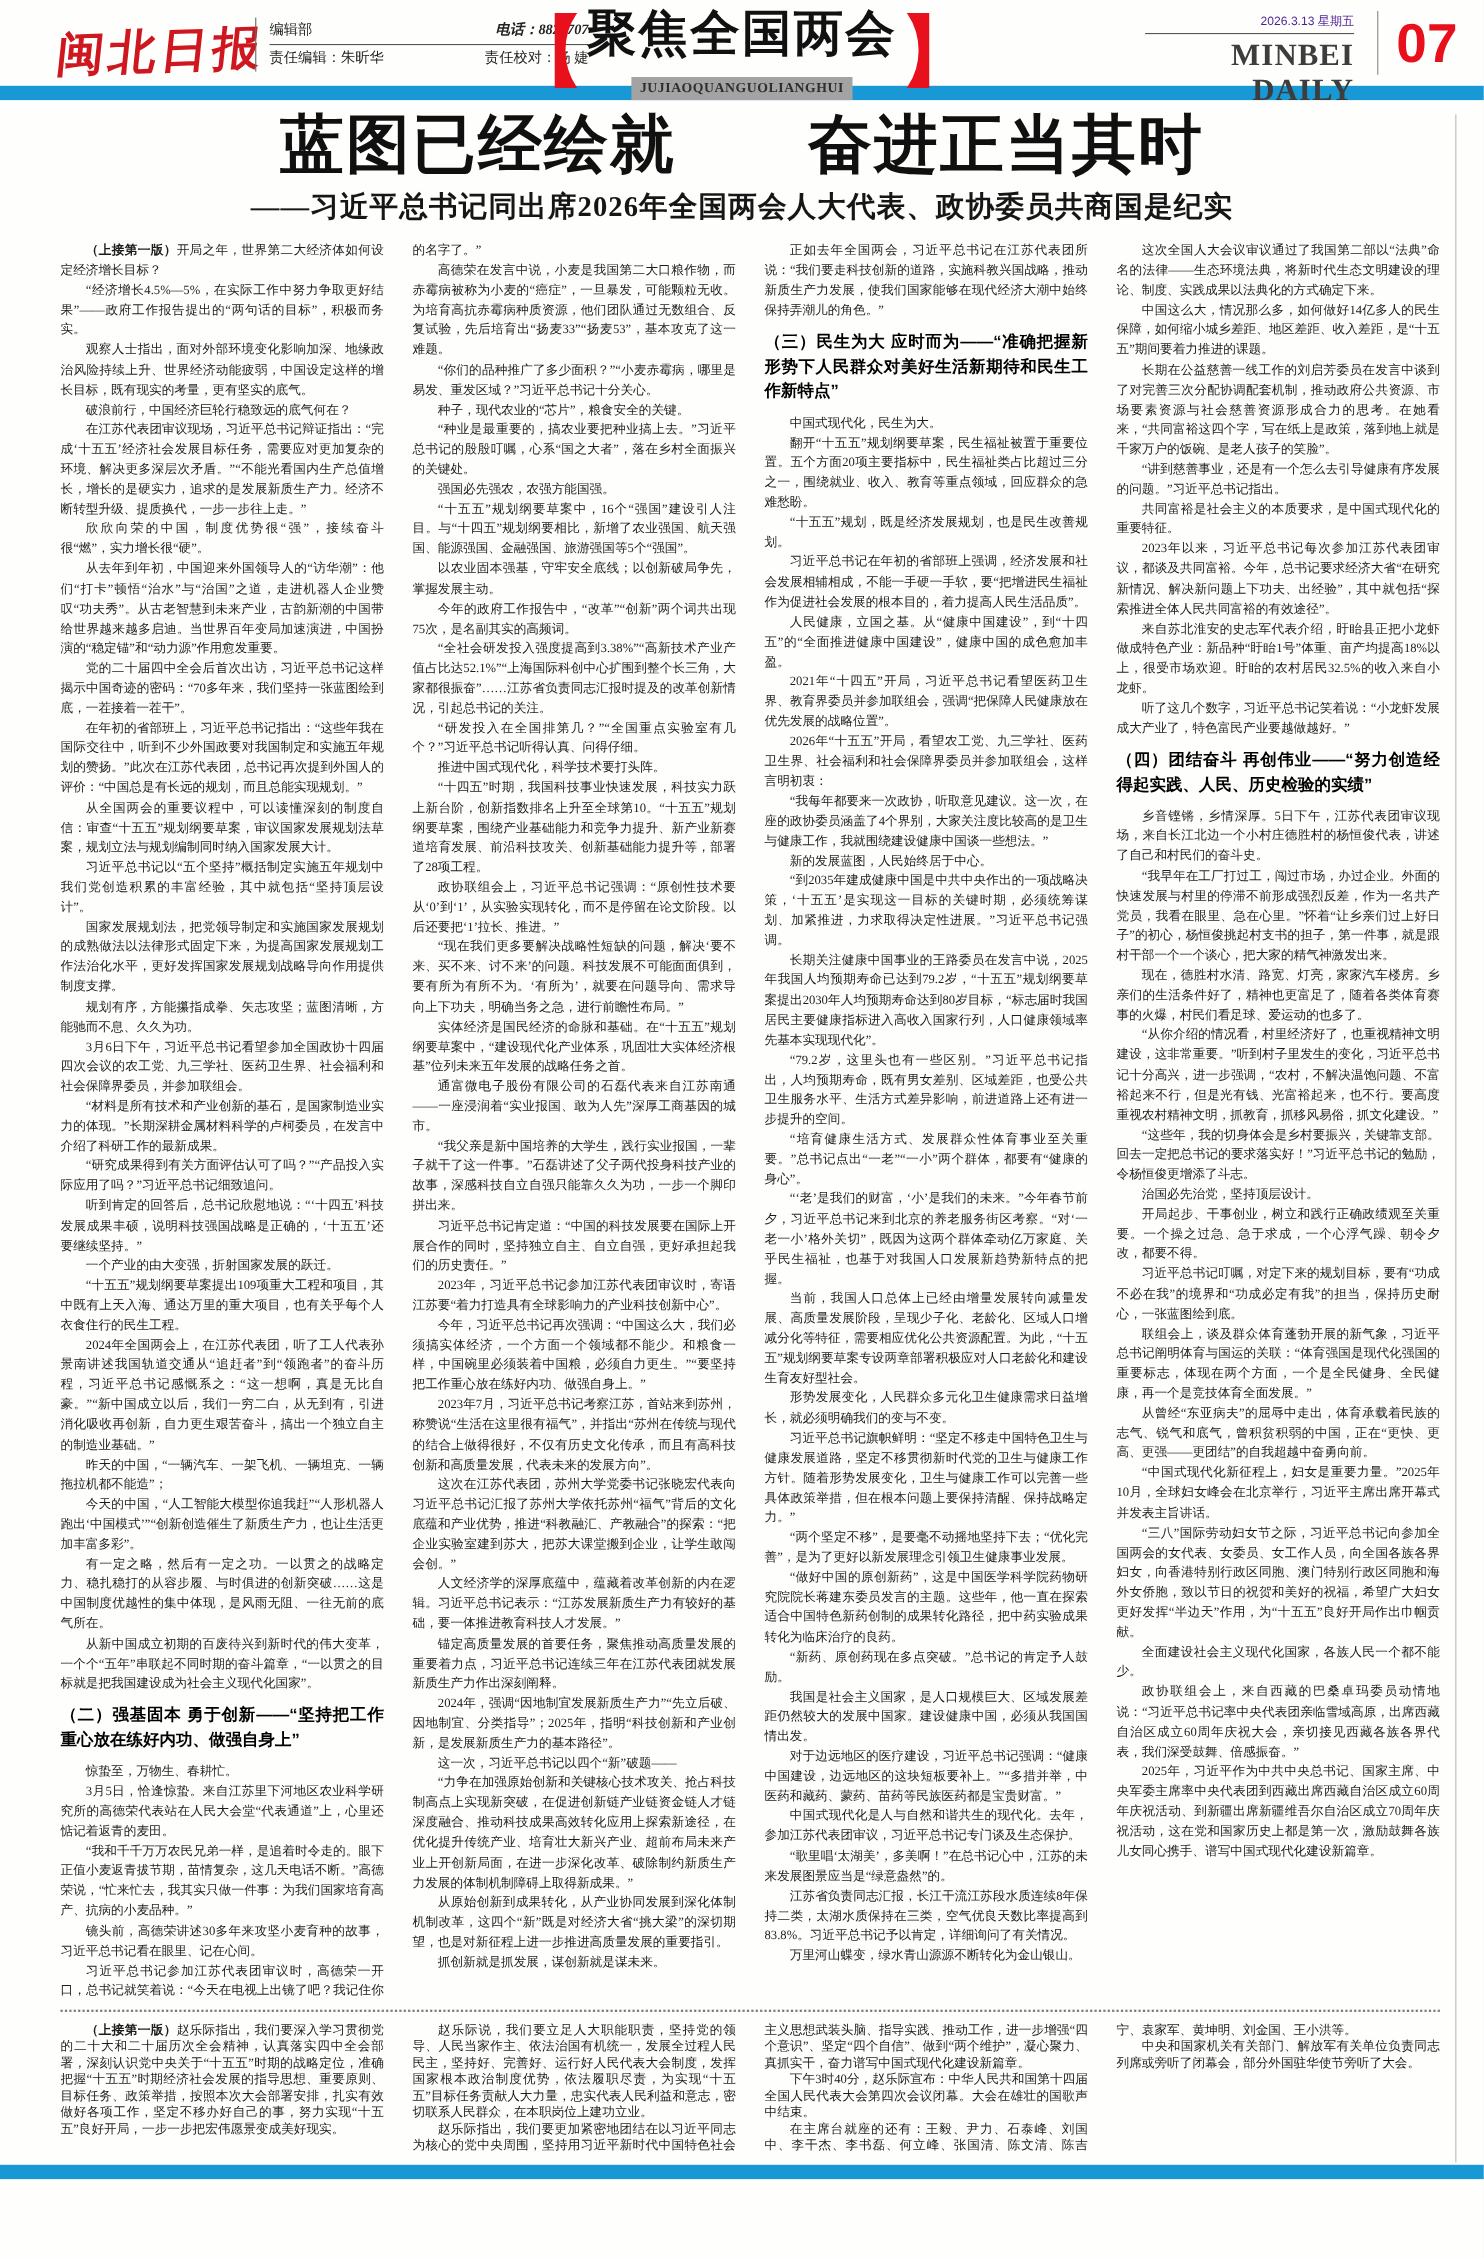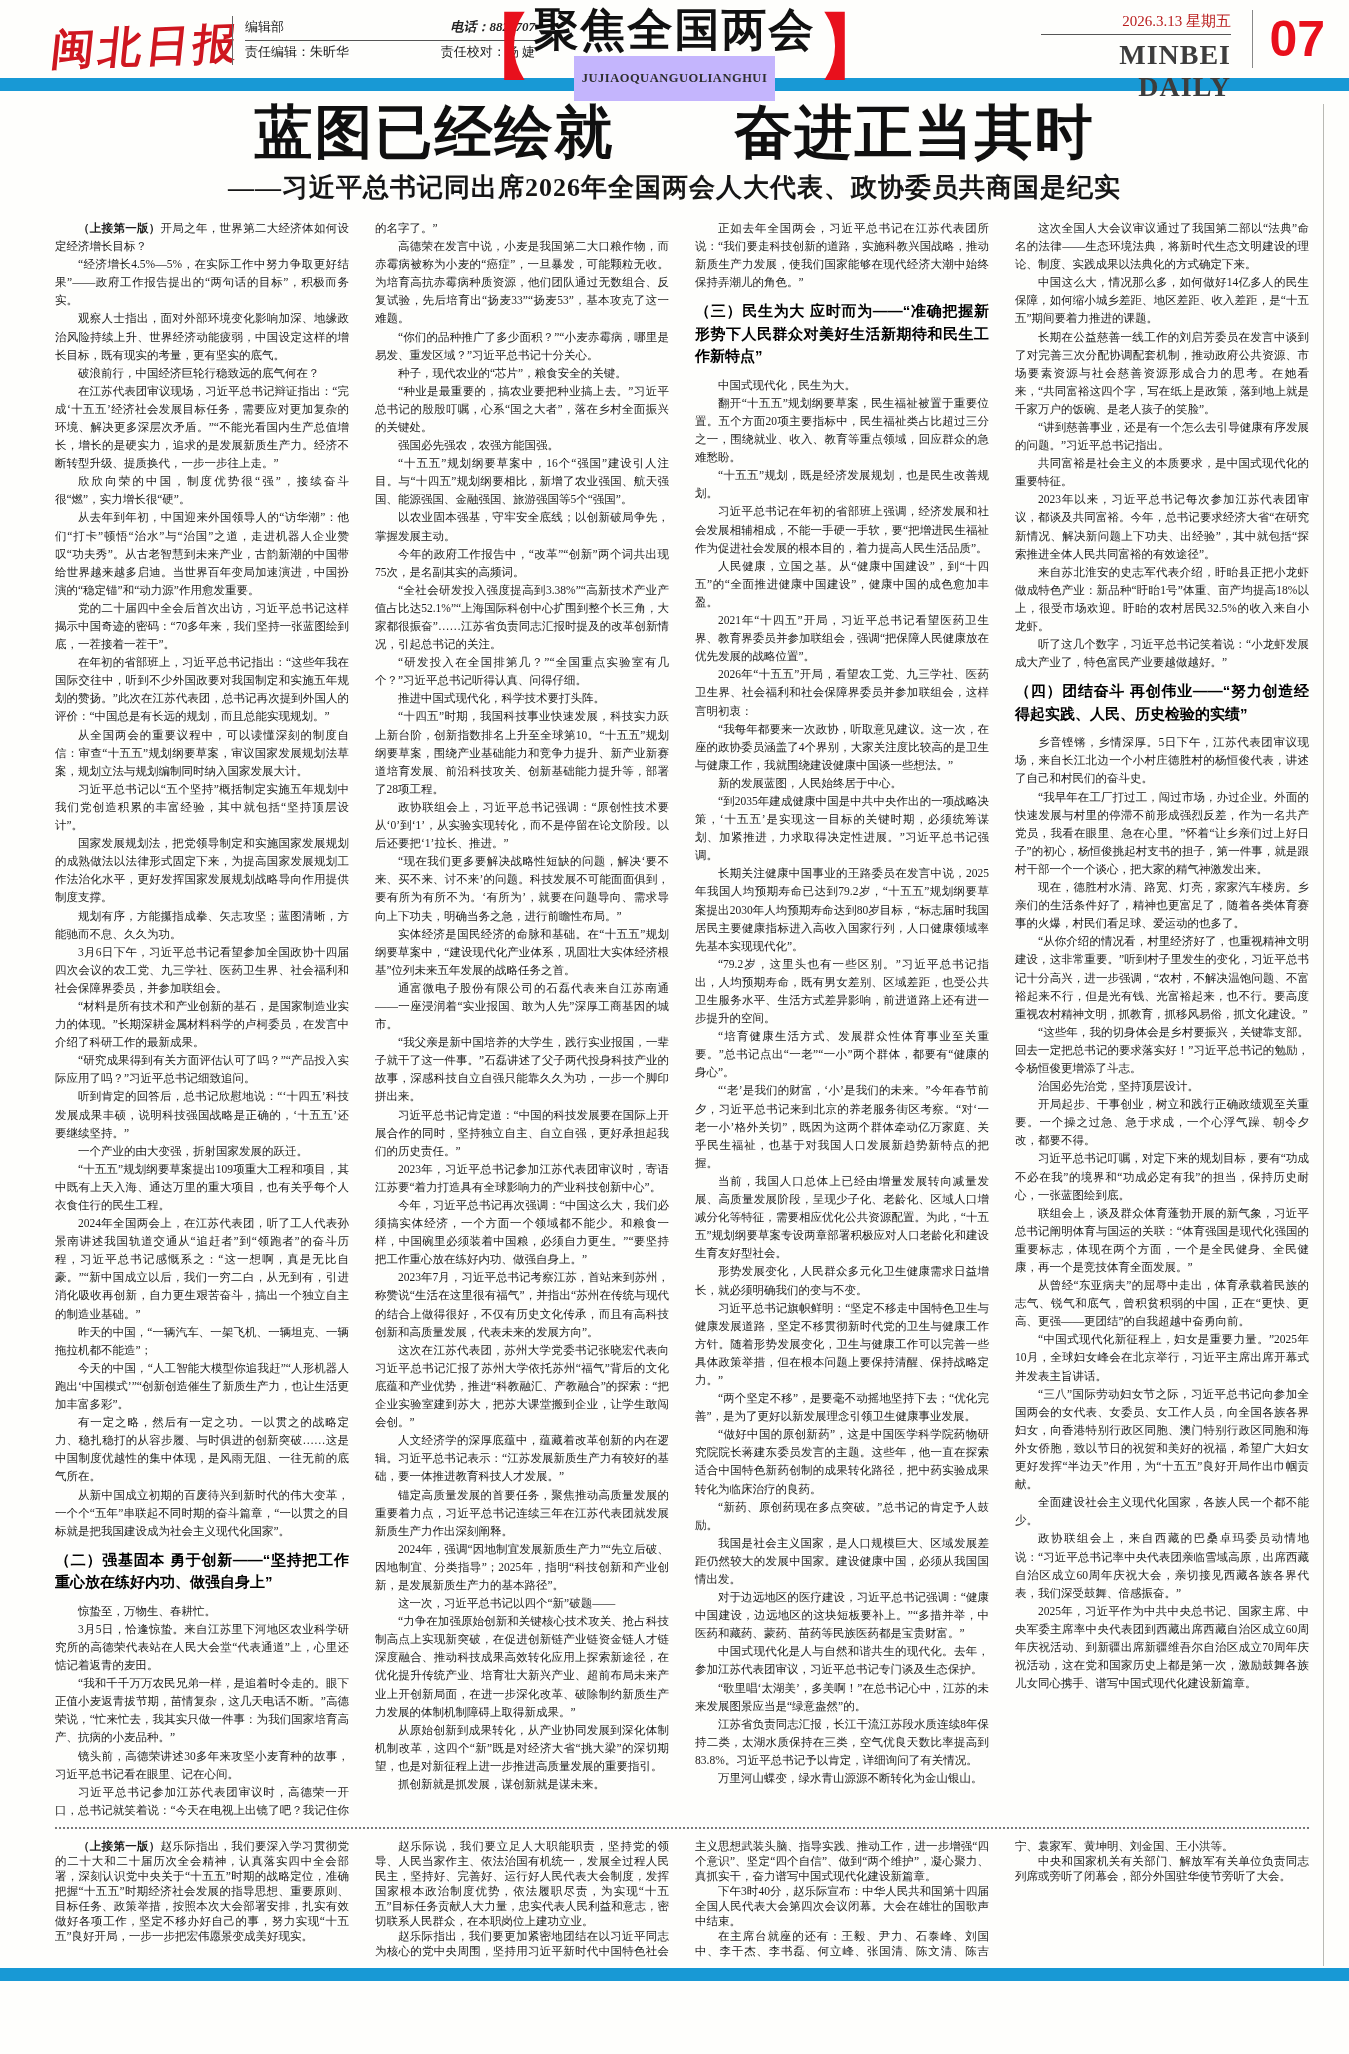--- a/index.html
+++ b/index.html
@@ -15,26 +15,26 @@
   .contact .c-row{display:flex;justify-content:space-between;padding:2px 0 4px;}
   .contact .c-row:first-child{border-bottom:1px solid #555;}
   .c-phone{font-weight:800;font-style:italic;}
   .mh-center{position:absolute;left:50%;top:8px;transform:translateX(-50%);
              display:flex;align-items:flex-start;}
   .bracket{font-size:70px;line-height:78px;color:#e8101c;font-weight:700;
            font-family:"Liberation Sans",sans-serif;}
   .mh-center-mid{text-align:center;margin:0 2px;}
   .col-title{font-size:45px;font-weight:900;letter-spacing:2px;color:#111;
              font-family:"Liberation Sans",sans-serif;line-height:44px;padding-top:2px;}
-  .romanized{display:inline-block;background:#c4b5fd;color:#2e2e2e;font-weight:700;
-             font-size:12.5px;letter-spacing:.5px;padding:15px 8px;margin-top:4px;
+  .romanized{display:inline-block;background:#a3a3a3;color:#2e2e2e;font-weight:700;
+             font-size:12.5px;letter-spacing:.5px;padding:3px 8px;margin-top:18px;
              font-family:"Liberation Serif",serif;}
   .mh-right{position:absolute;right:118px;top:12px;width:190px;text-align:right;}
-  .mh-date{font-size:15px;color:#b91c1c;padding-bottom:3px;border-bottom:1px solid #555;
-           font-family:Liberation Serif, serif;}
+  .mh-date{font-size:11px;color:#4c1d95;padding-bottom:3px;border-bottom:1px solid #555;
+           font-family:Liberation Sans, sans-serif;}
   .mh-en{font-size:28px;font-weight:700;color:#3d3d3d;letter-spacing:1px;margin-top:4px;
          font-family:"Liberation Serif",serif;}
   .pageno{position:absolute;right:24px;top:10px;font-size:50px;font-weight:900;
           color:#e8101c;font-family:"Liberation Sans",sans-serif;
           border-left:1px solid #888;padding-left:16px;line-height:58px;}
   .blue-bar{height:13px;background:#1899d5;}
   
   .headline{margin-top:9px;text-align:center;font-size:58px;font-weight:900;color:#101010;
             font-family:"Liberation Sans",sans-serif;letter-spacing:2px;line-height:1.12;}
   .subhead{margin-top:5px;text-align:center;font-size:26px;font-weight:700;color:#161616;

